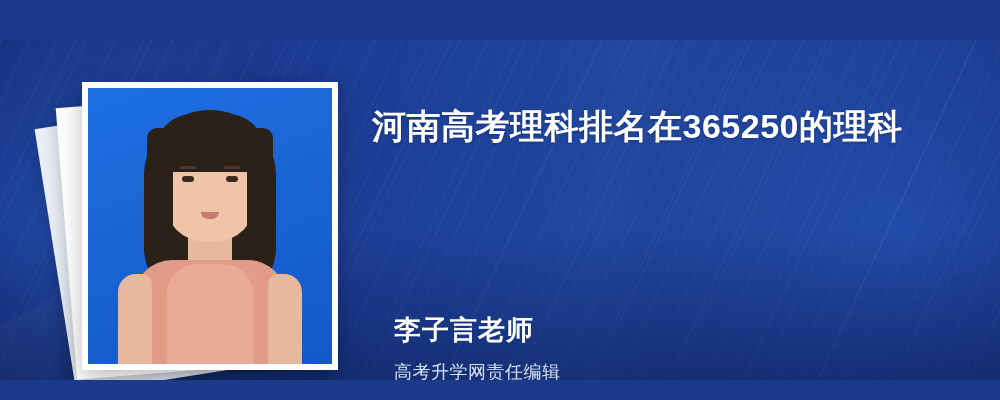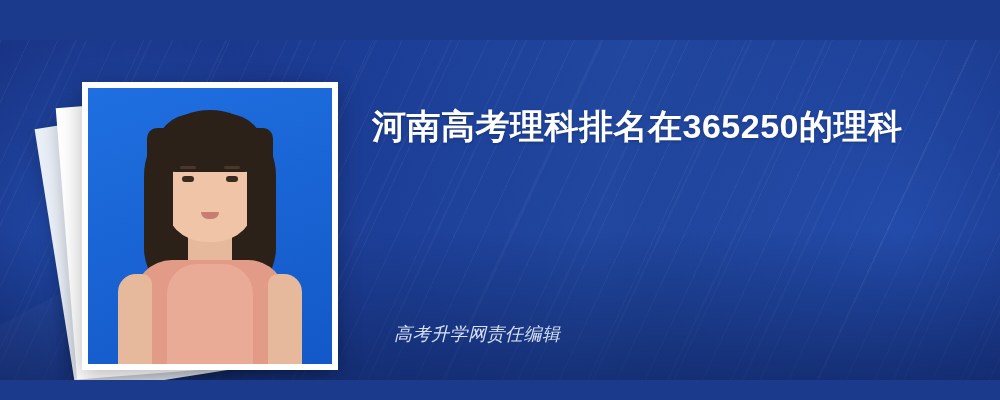--- a/index.html
+++ b/index.html
@@ -289,21 +289,20 @@
     font-size: 27px;
     font-weight: bold;
     letter-spacing: 1px;
     line-height: 1.4;
   }
   .author-role {
     color: #d7e1f5;
     font-size: 18px;
     letter-spacing: 0.5px;
     margin-top: 10px;
-    font-style: italic;
   }
 </style>
 </head>
 <body>
 
 <div id="root">
 
   <div class="bg-base"></div>
   <div class="bg-glow-left"></div>
   <div class="bg-glow-right"></div>
@@ -335,16 +334,17 @@
         <div class="ph-mouth"></div>
       </div>
     </div>
   </div>
 
   <div class="content">
     <div class="headline">河南高考理科排名在365250的理科</div>
   </div>
 
   <div class="author-block">
+    <div class="author-name">李子言老师</div>
     <div class="author-role">高考升学网责任编辑</div>
   </div>
 
 </div>
 
 </body></html>

